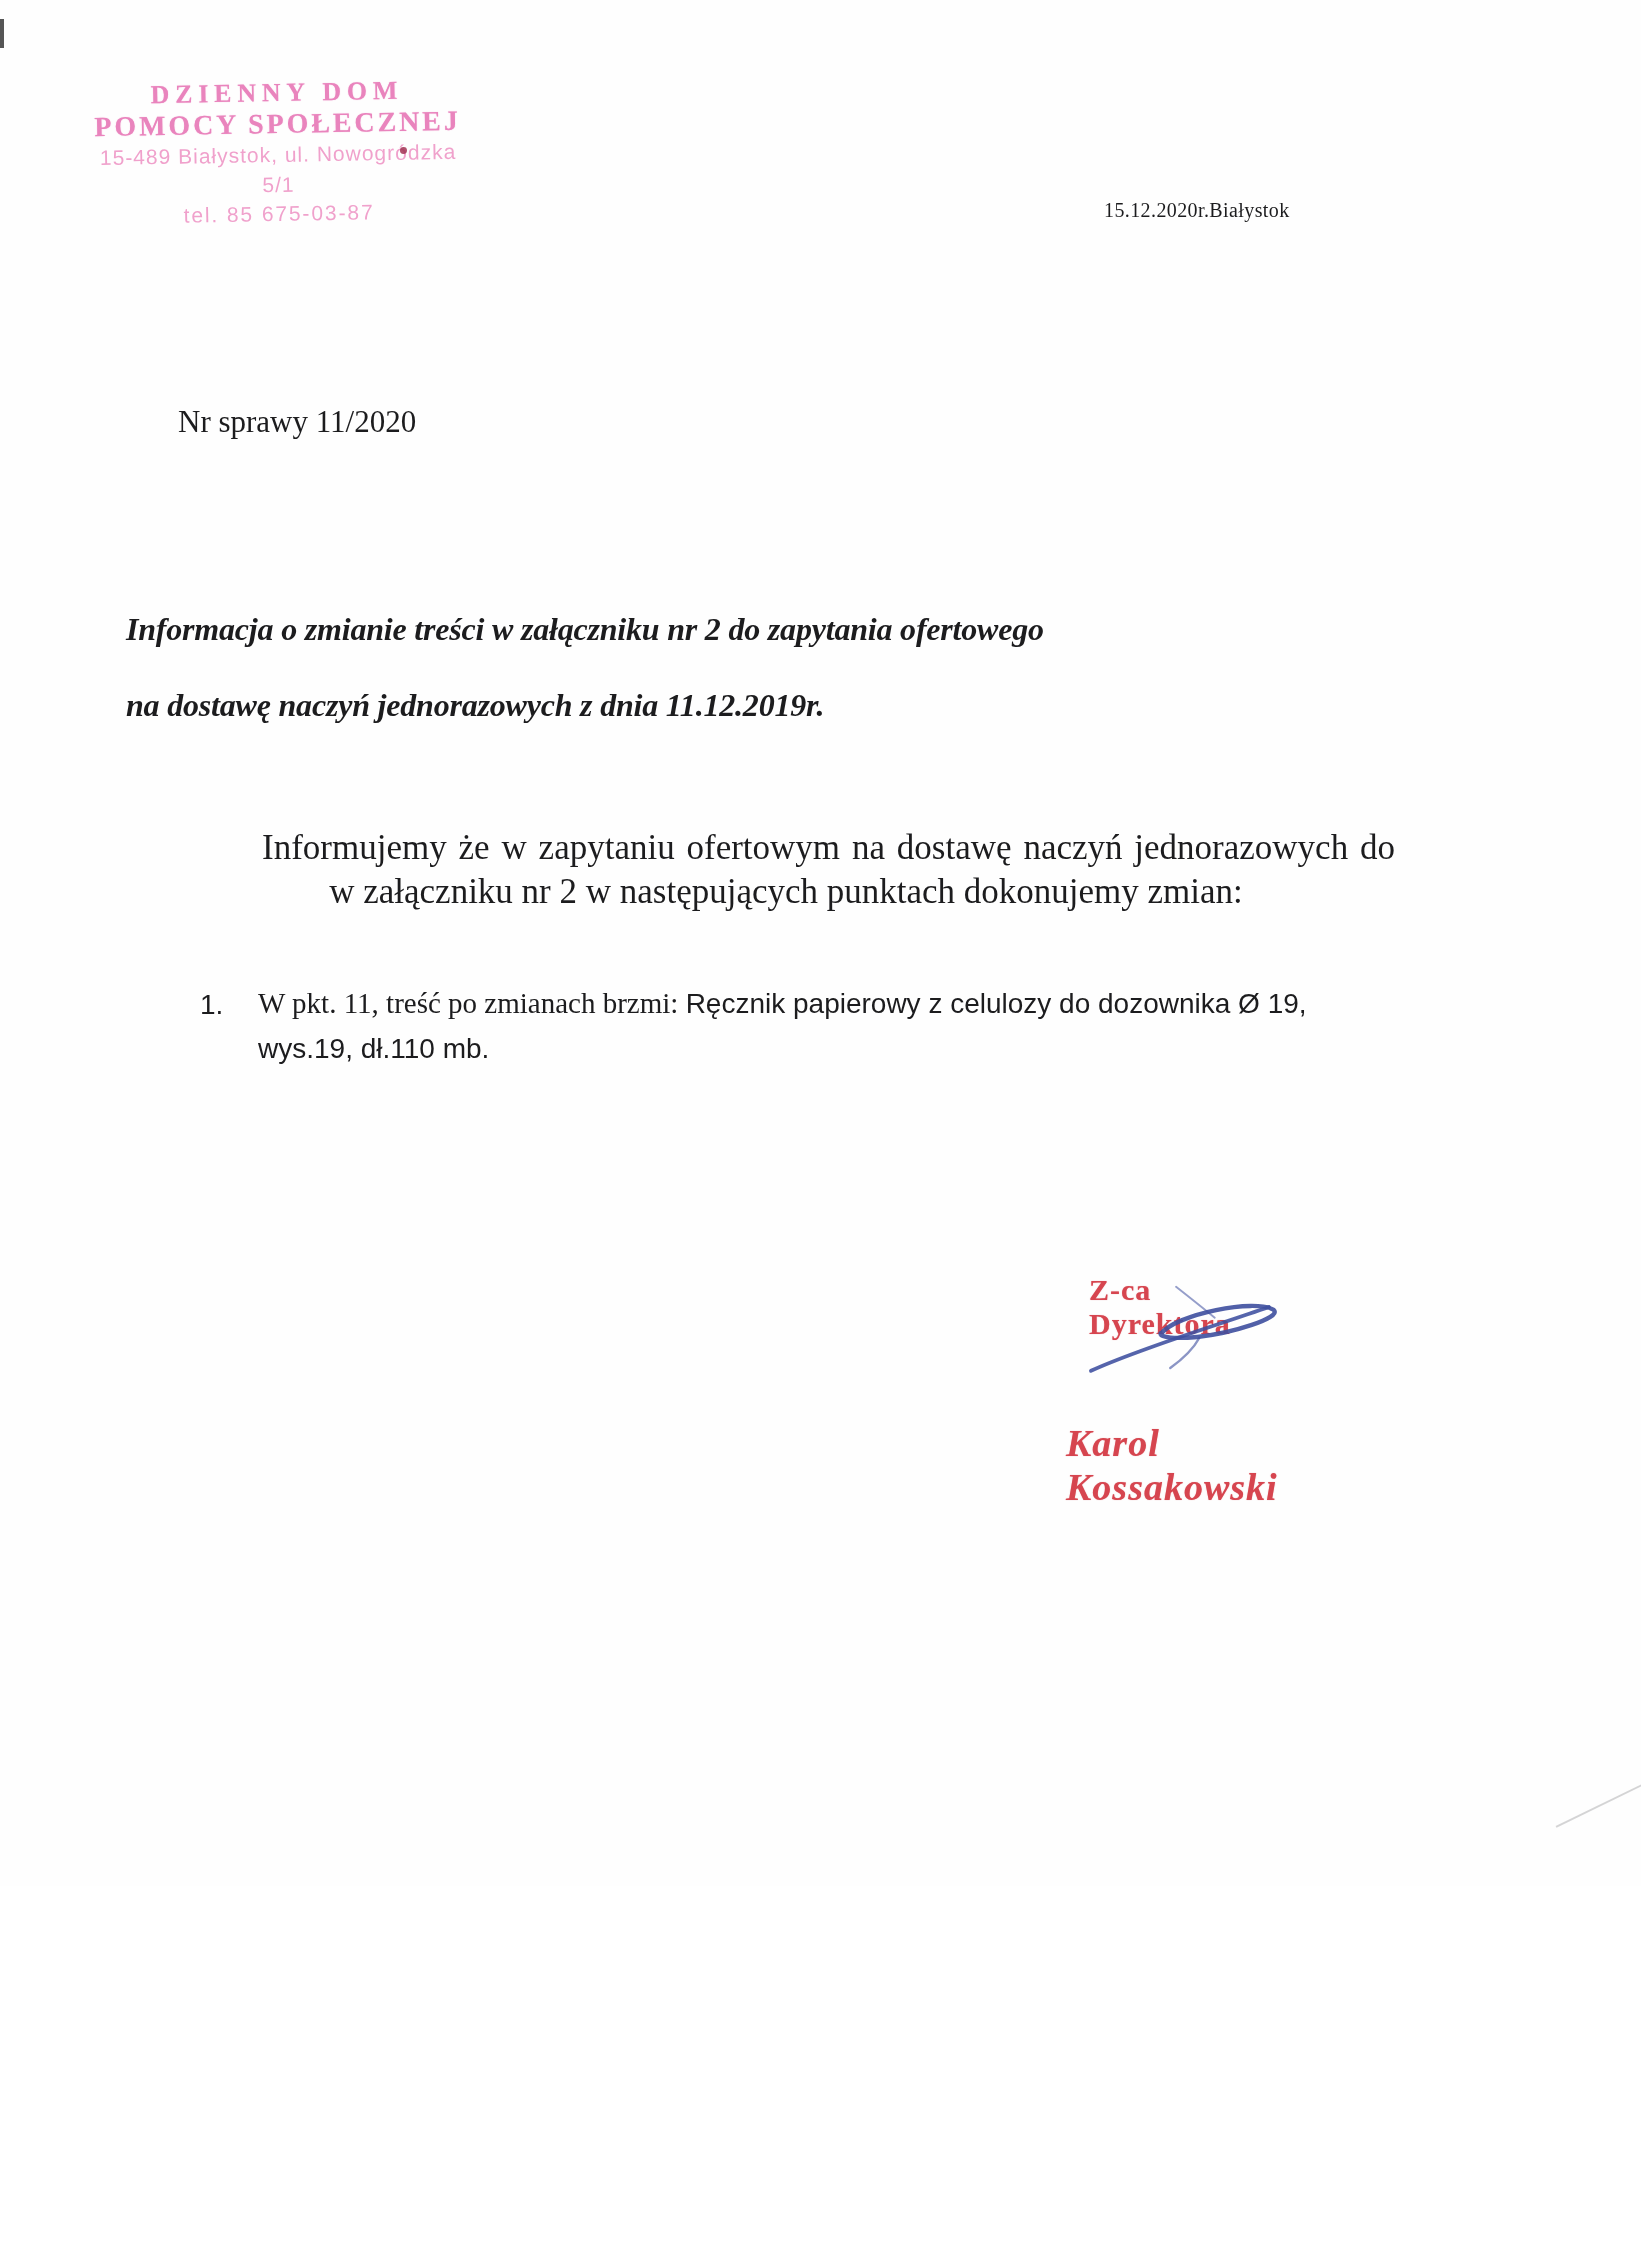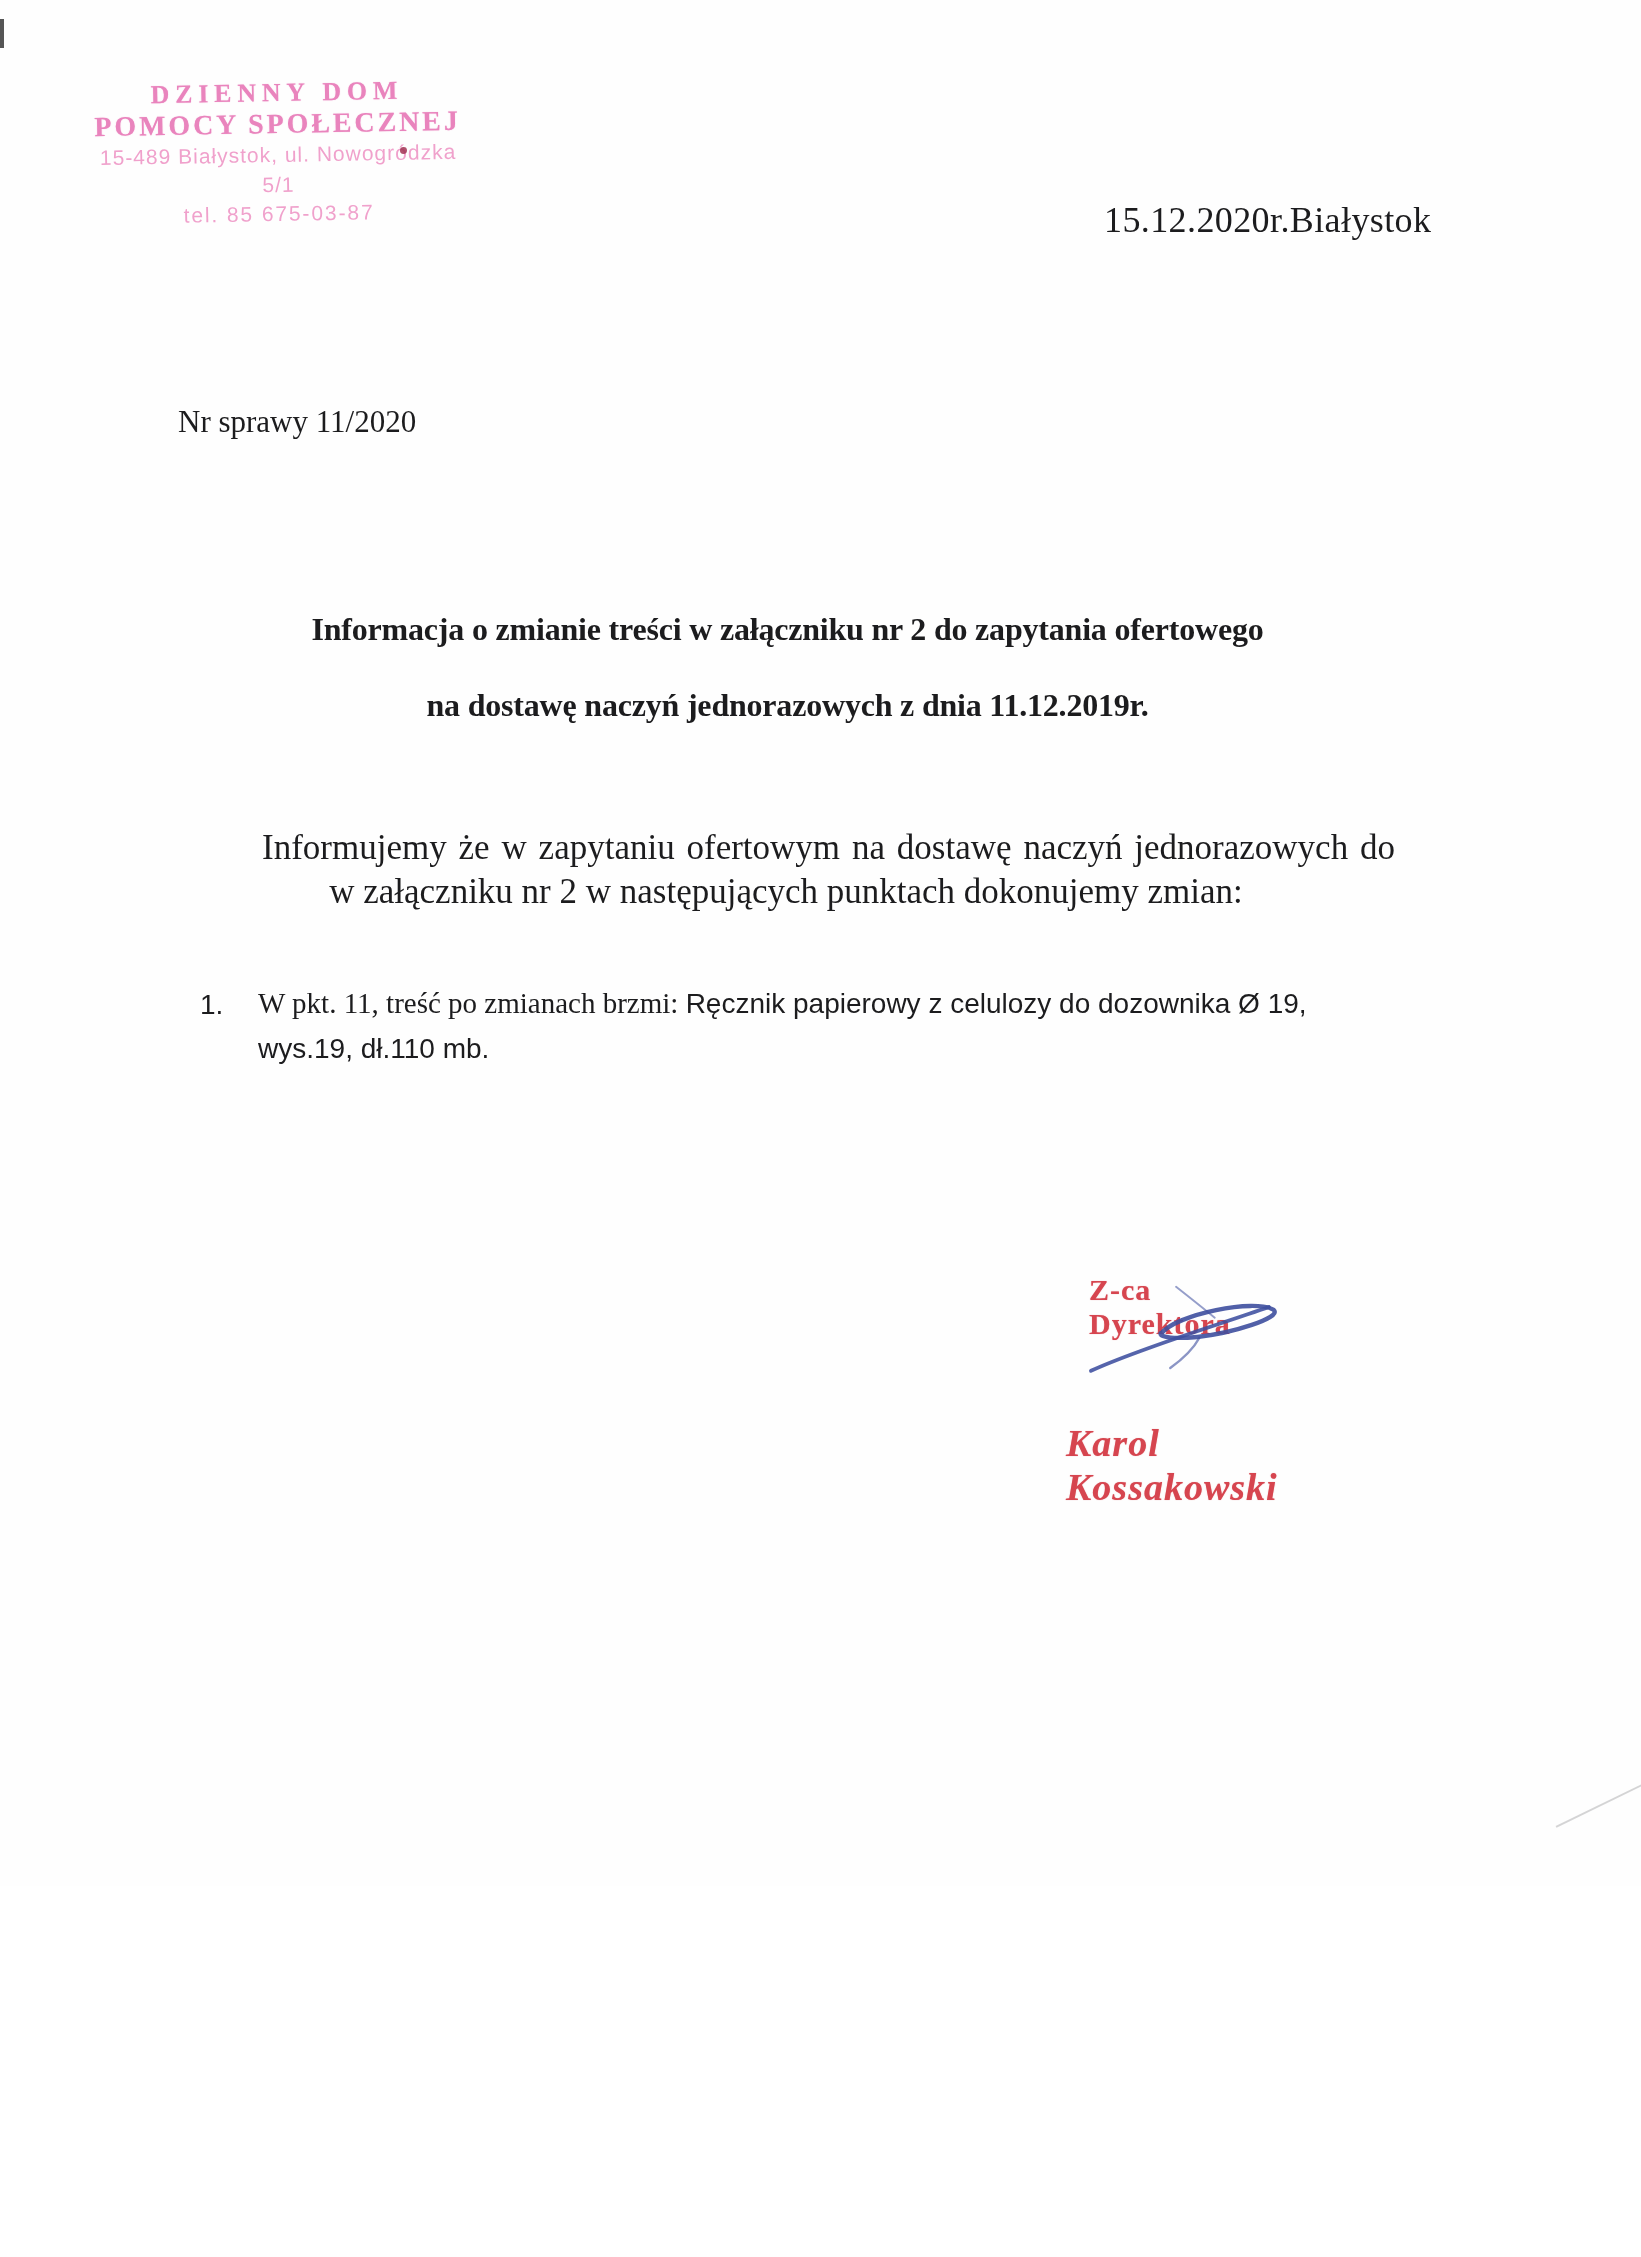--- a/index.html
+++ b/index.html
@@ -53,31 +53,31 @@
     color:var(--stamp-pink-light);
   }
   .ink-dot{
     position:absolute; left:400px; top:147px;
     width:6.8px; height:6.8px; border-radius:50%;
     background:#a23253; opacity:.85;
   }
 
   .date-place{
     position:absolute; left:1104px; top:199px;
-    font-size:36px; letter-spacing:0.4px;
+    font-size:20px; letter-spacing:0.4px;
   }
   .case-number{
     position:absolute; left:178px; top:404px;
     font-size:31px;
   }
 
   .doc-title{
     position:absolute; left:126px; top:611px;
-    width:1323px; text-align:center;
-    font-weight:bold; font-size:32px; letter-spacing:-0.2px;
+    width:1323px; 
+    font-weight:bold; font-size:32px; letter-spacing:-0.2px;font-style:italic;
   }
   .doc-title .t2{ margin-top:39px; }
 
   .body-par{
     position:absolute; left:177px; top:826px;
     width:1218px;
     font-size:35px; line-height:44px;
   }
   .body-par .jl{ text-align:justify; text-align-last:justify; }
   .body-par .l1{ padding-left:85px; }

